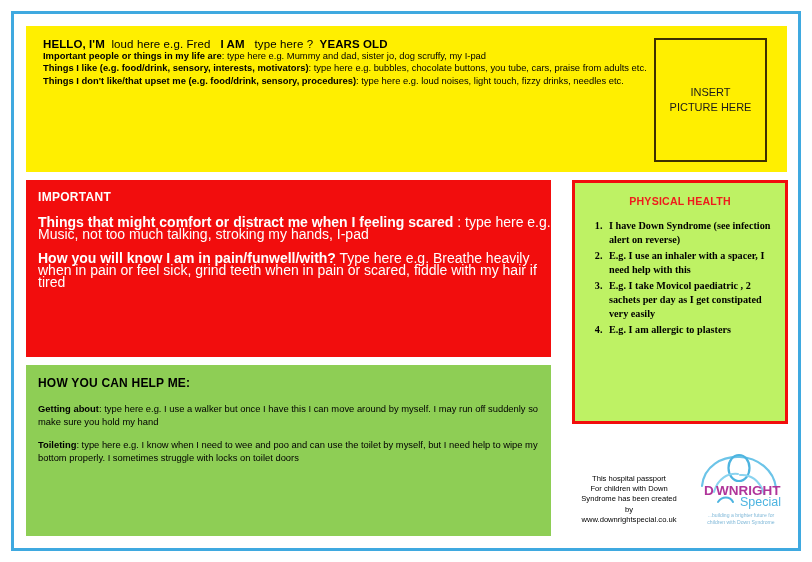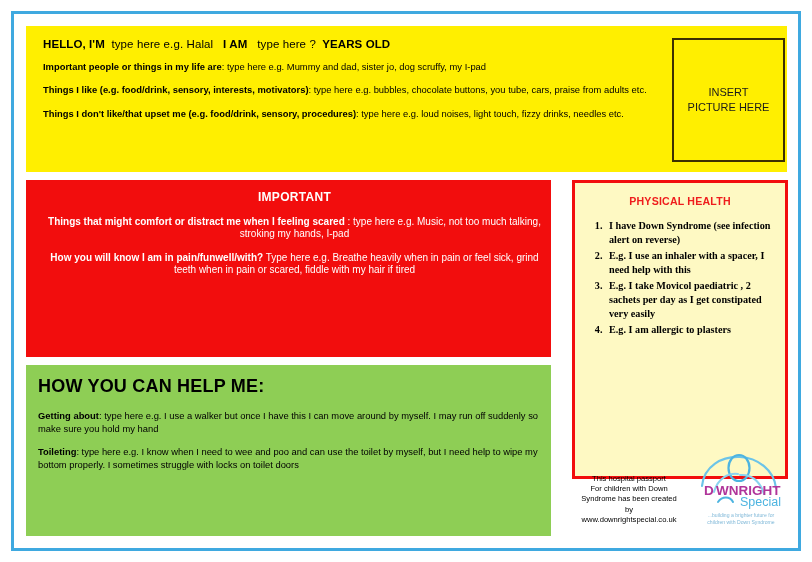--- a/index.html
+++ b/index.html
@@ -43,27 +43,26 @@
     color: #000;
     letter-spacing: 0.1px;
     margin: 4px 0 0 0;
     white-space: nowrap;
   }
   .hello-line .reg { font-weight: normal; }
   .ypara {
     font-size: 9.4px;
     line-height: 12.4px;
     color: #000;
-    margin-top: 11px;
   }
   .ypara b { font-weight: bold; }
 
   .picture-box {
     position: absolute;
-    right: 2px; top: 12px;
+    right: 20px; top: 12px;
     width: 113px; height: 124px;
     border: 2px solid #3d3000;
     background: #ffef00;
     display: flex;
     align-items: center;
     justify-content: center;
   }
   .picture-box .pb-txt {
     font-size: 11px;
     color: #1a1a1a;
@@ -72,62 +71,62 @@
   }
 
   
   .red-block {
     position: absolute;
     left: 26px; top: 180px;
     width: 525px; height: 177px;
     background: #f20d0d;
     color: #ffffff;
   }
-  .red-inner { padding: 10px 0 0 12px; text-align: center; }
+  .red-inner { padding: 10px 0 0 12px; }
   .red-title {
     font-size: 12px;
     font-weight: bold;
     letter-spacing: 0.3px;
     margin-bottom: 12px;
   }
   .rpara {
-    font-size: 10px;
+    font-size: 14px;
     line-height: 12.3px;
     margin-bottom: 11px;
   }
   .rpara b { font-weight: bold; }
 
   
   .green-block {
     position: absolute;
     left: 26px; top: 365px;
     width: 525px; height: 171px;
     background: #8ece55;
     color: #000;
   }
   .green-inner { padding: 11px 12px 0 12px; }
   .green-title {
-    font-size: 18px;
+    font-size: 12px;
     font-weight: bold;
     letter-spacing: 0.2px;
     margin-bottom: 13px;
   }
   .gpara {
     font-size: 9.4px;
     line-height: 12.6px;
     margin-bottom: 11px;
   }
   .gpara b { font-weight: bold; }
 
   
   .health-box {
     position: absolute;
     left: 572px; top: 180px;
-    width: 216px; height: 299px;
-    background: #fef9c3;
+    width: 216px; height: 244px;
+    background: #bef264;
     border: 3px solid #f20d0d;
   }
   .health-head {
     text-align: center;
     padding: 12px 10px 0 10px;
   }
   .health-title {
     color: #ef1c1c;
     font-weight: bold;
     font-size: 10.6px;
@@ -180,21 +179,21 @@
 <body>
 
 <div id="page">
   <div class="page-frame"></div>
 
   <div class="yellow-block">
     <div class="yellow-inner">
 
       <div class="hello-line">
         <span>HELLO, I'M</span>&nbsp;
-        <span class="reg">type here e.g. Halal</span>&nbsp;&nbsp;
+        <span class="reg">loud here e.g. Fred</span>&nbsp;&nbsp;
         <span>I AM</span>&nbsp;&nbsp;
         <span class="reg">type here ?</span>&nbsp;
         <span>YEARS OLD</span>
       </div>
 
       <div class="ypara">
         <b>Important people or things</b><b> in my life are</b><span>: type here e.g.  Mummy and dad, sister jo, dog scruffy, my I-pad</span>
       </div>
 
       <div class="ypara">

